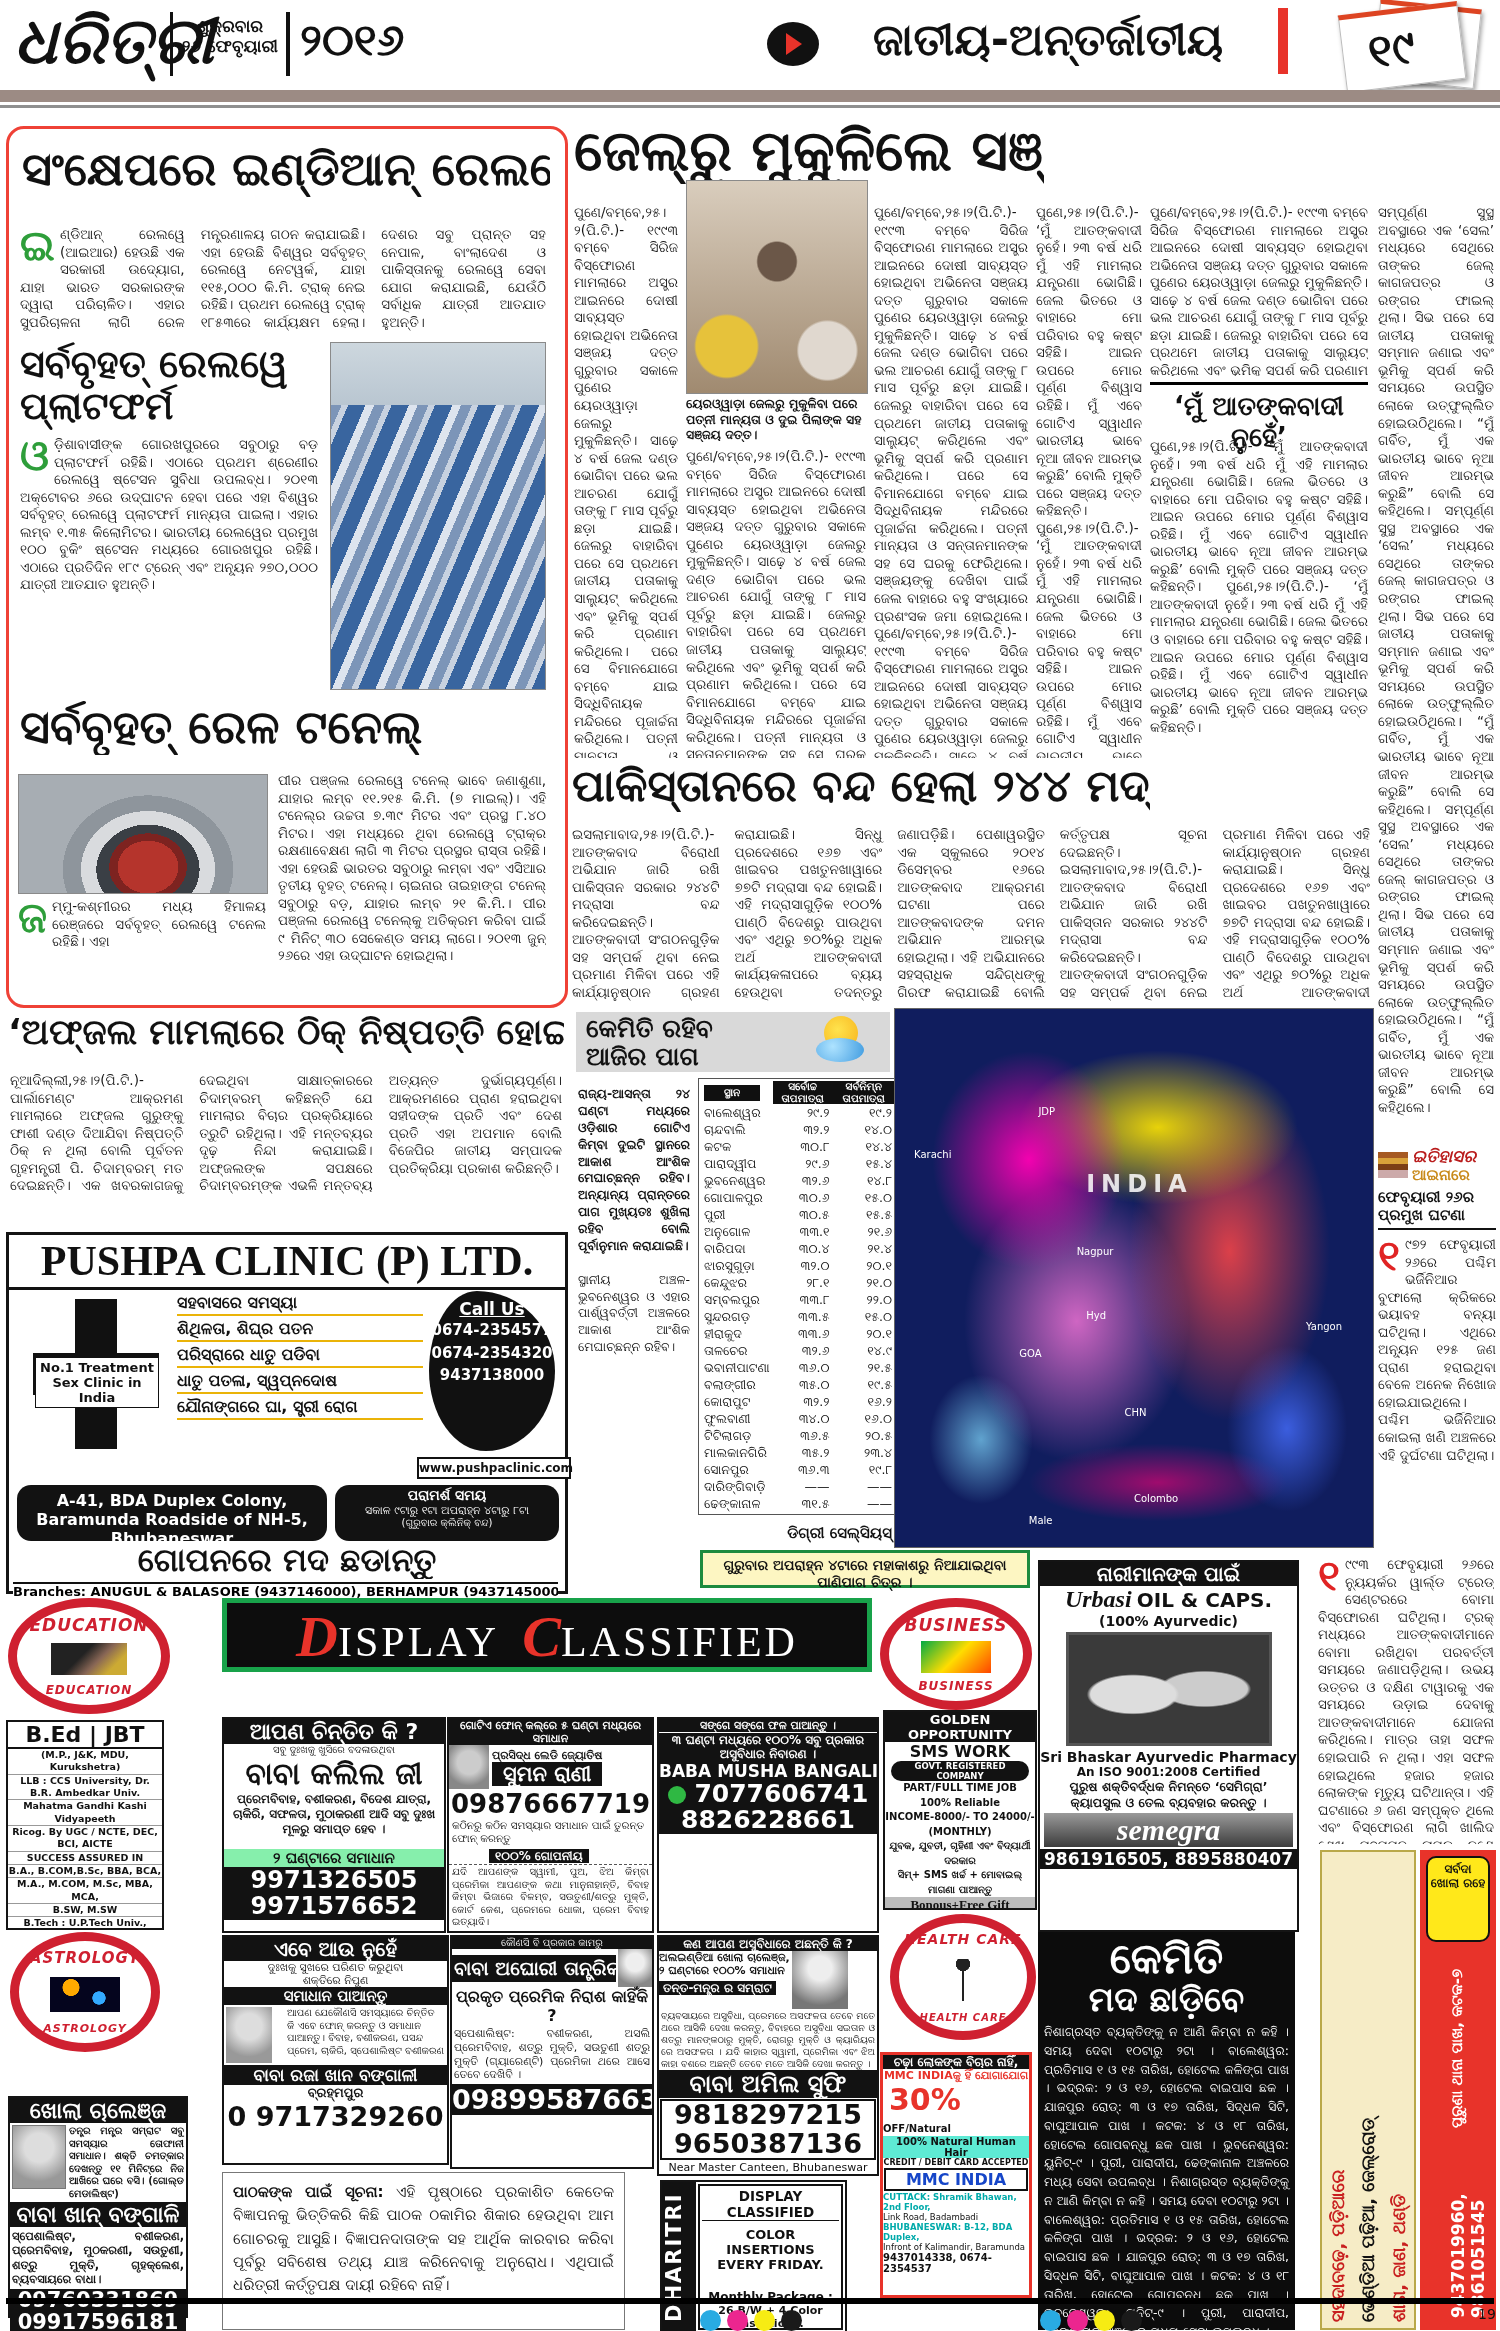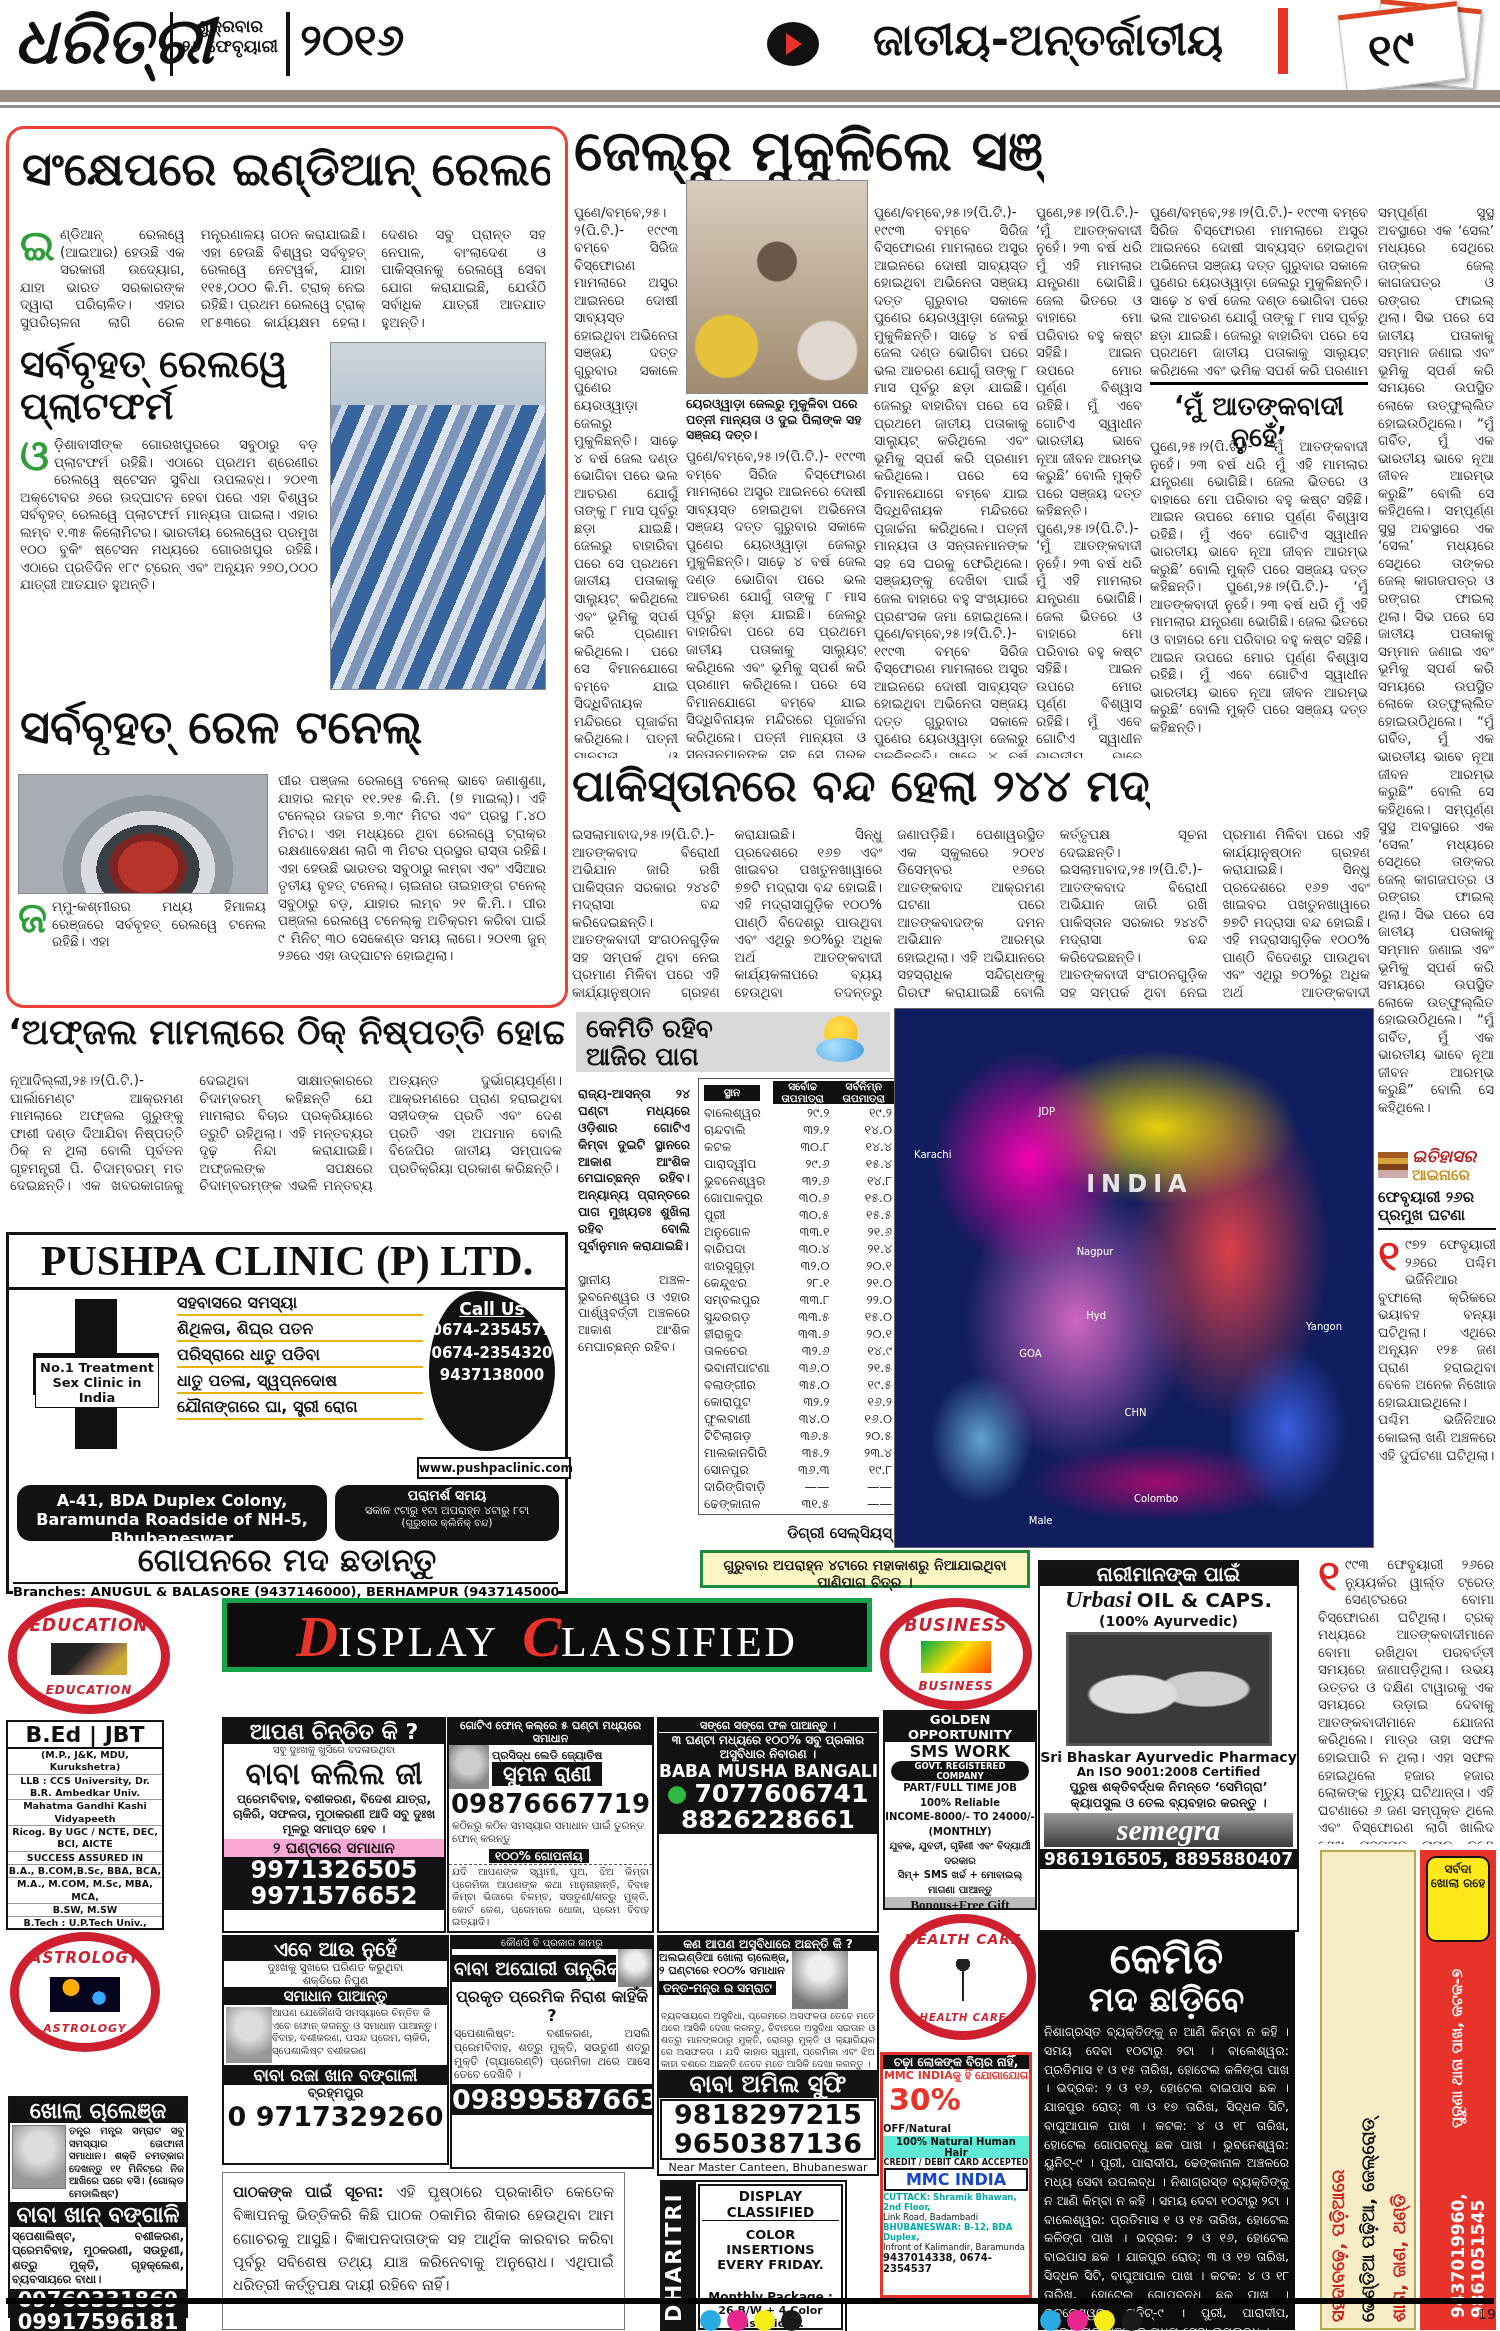--- a/index.html
+++ b/index.html
@@ -390,21 +390,21 @@
         <div class="">09760331869</div>
         <div class="">09917596181</div>
       </div>
   </div>
 
   <div class="abs adbox" style="left:222px;top:1717px;width:220px;height:212px">
     <div class="band ctr bold nw" style="font-size:22px">ଆପଣ ଚିନ୍ତିତ କି ?</div>
     <div class="ctr" style="font-size:10px">ସବୁ ଦୁଃଖକୁ ଖୁସିରେ ବଦଳାଉଥିବା</div>
     <div class="ctr bold nw" style="font-size:30px">ବାବା କଲିଲ ଜୀ</div>
     <div class="tiny bold ctr" style="padding:0 4px;font-size:12px">ପ୍ରେମବିବାହ, ବଶୀକରଣ, ବିଦେଶ ଯାତ୍ରା, ଚାକିରି, ସଫଳତା, ମୁଠାକରଣୀ ଆଦି ସବୁ ଦୁଃଖ ମୂଳରୁ ସମାପ୍ତ ହେବ ।</div>
-    <div class="ctr bold" style="background:#f9a8d4;font-size:15px;margin-top:2px">୨ ଘଣ୍ଟାରେ ସମାଧାନ</div>
+    <div class="ctr bold" style="background:#86efac;font-size:15px;margin-top:12px">୨ ଘଣ୍ଟାରେ ସମାଧାନ</div>
     <div class="band ctr bold" style="font-size:24px;line-height:1.1">
         <div class="">9971326505</div>
         <div class="">9971576652</div>
       </div>
   </div>
 
   <div class="abs adbox" style="left:447px;top:1717px;width:203px;height:212px">
     <div class="band ctr bold" style="font-size:11px">ଗୋଟିଏ ଫୋନ୍ କଲ୍‌ରେ ୫ ଘଣ୍ଟା ମଧ୍ୟରେ ସମାଧାନ</div>
     <div style="display:flex;gap:3px;align-items:center">
       <div style="width:40px;height:44px;background:radial-gradient(circle at 50% 40%,#ccc 0 35%,#888 70%);flex:none"></div>
@@ -452,21 +452,21 @@
          linear-gradient(90deg,rgba(0,0,0,0) 44%,#222 44% 56%,rgba(0,0,0,0) 56%),
          radial-gradient(circle at 50% 12%,#222 0 18%,rgba(0,0,0,0) 19%)"></div>
     <div class="ologo" style="font-size:10px">HEALTH CARE</div>
   </div>
 
   <div class="abs adbox" style="left:222px;top:1935px;width:223px;height:226px">
     <div class="band ctr bold nw" style="font-size:20px">ଏବେ ଆଉ ନୁହେଁ</div>
     <div class="ctr" style="font-size:11px">ଦୁଃଖକୁ ସୁଖରେ ପରିଣତ କରୁଥିବା</div>
     <div class="ctr" style="font-size:11px">ଶକ୍ତିରେ ନିପୁଣ</div>
     <div class="band ctr bold" style="font-size:15px">ସମାଧାନ ପାଆନ୍ତୁ</div>
-    <div style="display:flex;gap:0;padding:2px">
+    <div style="display:flex;gap:15px;padding:2px">
       <div style="width:46px;height:56px;background:radial-gradient(circle at 50% 35%,#ddd 0 30%,#999 70%);flex:none"></div>
       <div class="tiny" style="font-size:10px">ଆପଣ ଯେକୌଣସି ସମସ୍ୟାରେ ଚିନ୍ତିତ କି ଏବେ ଫୋନ୍ କରନ୍ତୁ ଓ ସମାଧାନ ପାଆନ୍ତୁ। ବିବାହ, ବଶୀକରଣ, ପସନ୍ଦ ପ୍ରେମ, ଚାକିରି, ସ୍ପେଶାଲିଷ୍ଟ ବଶୀକରଣ</div>
     </div>
     <div class="band ctr bold nw" style="font-size:17px">ବାବା ରଜା ଖାନ ବଙ୍ଗାଳୀ</div>
     <div class="ctr bold" style="font-size:13px">ବ୍ରହ୍ମପୁର</div>
     <div class="ctr bold nw" style="font-size:27px">0 9717329260</div>
   </div>
 
   <div class="abs adbox" style="left:450px;top:1935px;width:200px;height:230px">
     <div class="band ctr" style="font-size:10px">କୌଣସି ବି ପ୍ରକାର କାମରୁ</div>

